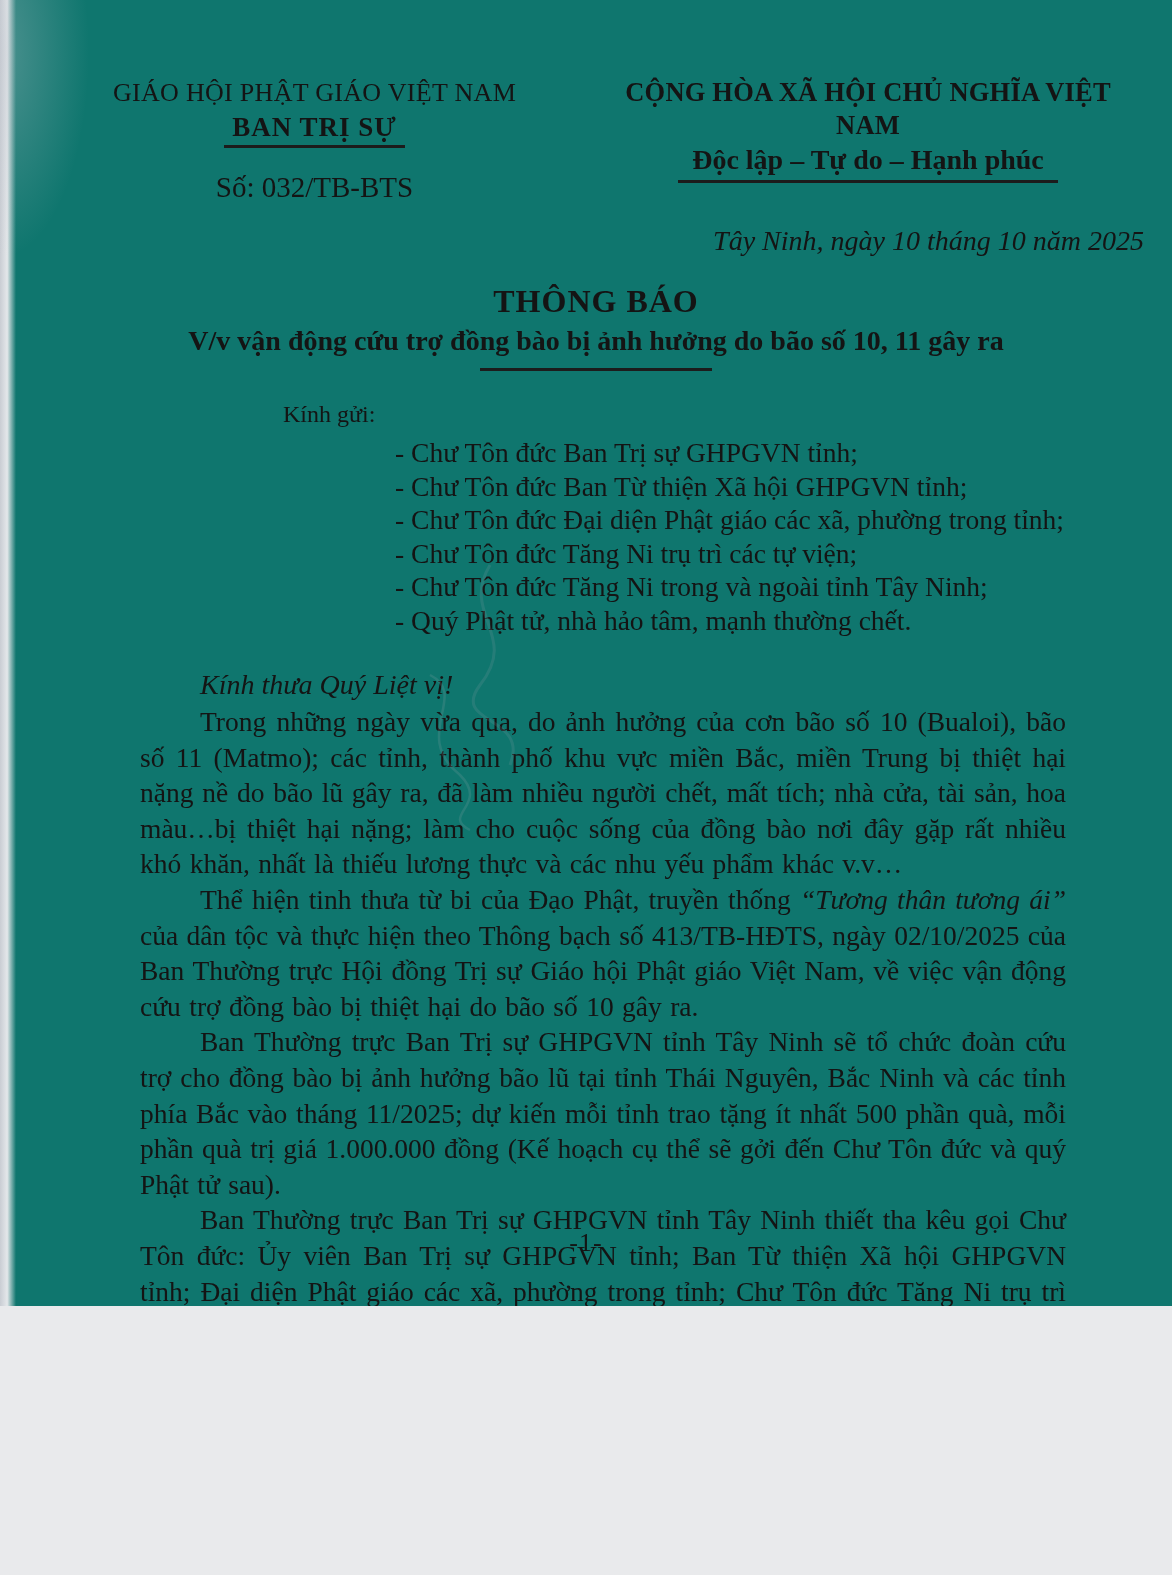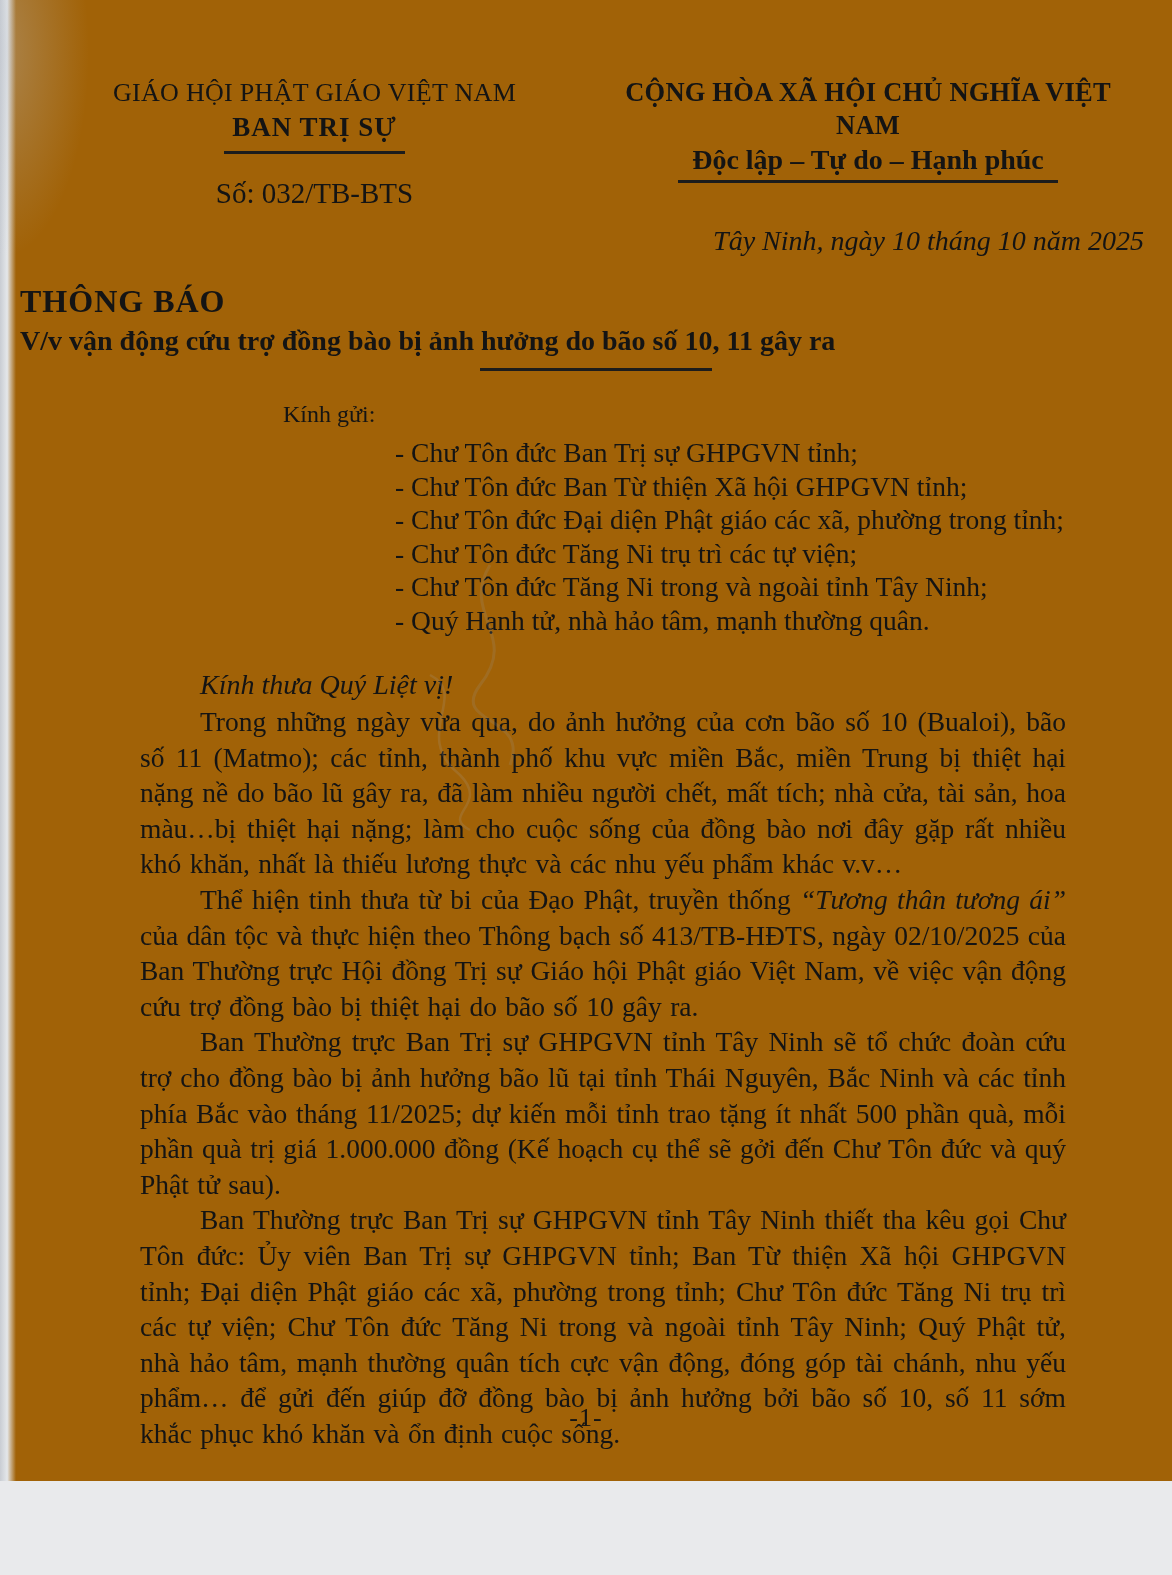--- a/index.html
+++ b/index.html
@@ -3,23 +3,23 @@
 <meta charset="utf-8">
 <style>
   html, body {
     margin: 0;
     padding: 0;
     background: #e9eaec;
   }
   .page {
     position: relative;
     width: 1172px;
-    height: 1481px;
+    height: 1306px;
     margin: 0 auto;
-    background: #a16207;
+    background: #0f766e;
     color: #141414;
     font-family: "Liberation Serif", "DejaVu Serif", serif;
     overflow: hidden;
   }
   
   .edge-left {
     position: absolute;
     left: 0; top: 0; bottom: 0;
     width: 16px;
     background: linear-gradient(to right, #c9cdd3 0%, #e4e7ea 45%, rgba(255,255,255,0) 100%);
@@ -50,21 +50,21 @@
     flex-shrink: 0;
   }
   .org-line1 { font-size: 26px; line-height: 33px; letter-spacing: 0.3px; }
   .org-line2 { font-size: 26px; line-height: 33px; margin-top: 3px; }
   .org-line3 {
     display: inline-block;
     font-size: 27px;
     font-weight: bold;
     letter-spacing: 1px;
     margin-top: 3px;
-    padding: 0 8px 8px 8px;
+    padding: 0 8px 2px 8px;
     border-bottom: 3px solid #1c1c1c;
   }
   .doc-number { margin-top: 23px; font-size: 29px; }
 
   .header-right {
     flex: 1;
     text-align: center;
     margin-left: 55px;
   }
   .national-line1 {
@@ -82,21 +82,21 @@
     border-bottom: 3px solid #1c1c1c;
   }
   .date-line {
     margin-top: 42px;
     font-size: 28px;
     font-style: italic;
     text-align: right;
   }
 
   
-  .title-block { margin-top: 26px; padding-left: 20px; }
+  .title-block { text-align: center; margin-top: 26px; padding-left: 20px; }
   .doc-title {
     margin: 0;
     font-size: 32px;
     font-weight: bold;
     letter-spacing: 1px;
   }
   .doc-subtitle {
     margin-top: 5px;
     font-size: 28px;
     font-weight: bold;
@@ -183,21 +183,21 @@
   <div class="content">
 
     <div class="recipients">
       <div class="recipients-label">Kính gửi:</div>
       <div class="recipient-list">
         <div class="recipient-item">- Chư Tôn đức Ban Trị sự GHPGVN tỉnh;</div>
         <div class="recipient-item">- Chư Tôn đức Ban Từ thiện Xã hội GHPGVN tỉnh;</div>
         <div class="recipient-item">- Chư Tôn đức Đại diện Phật giáo các xã, phường trong tỉnh;</div>
         <div class="recipient-item">- Chư Tôn đức Tăng Ni trụ trì các tự viện;</div>
         <div class="recipient-item">- Chư Tôn đức Tăng Ni trong và ngoài tỉnh Tây Ninh;</div>
-        <div class="recipient-item">- Quý Hạnh tử, nhà hảo tâm, mạnh thường quân.</div>
+        <div class="recipient-item">- Quý Phật tử, nhà hảo tâm, mạnh thường chết.</div>
       </div>
     </div>
 
     <div class="salutations">
       <div class="salutation-line">Kính thưa Quý Liệt vị!</div>
     </div>
 
     <div class="body-paragraphs">
       <p class="para">Trong những ngày vừa qua, do ảnh hưởng của cơn bão số 10 (Bualoi), bão số 11 (Matmo); các tỉnh, thành phố khu vực miền Bắc, miền Trung bị thiệt hại nặng nề do bão lũ gây ra, đã làm nhiều người chết, mất tích; nhà cửa, tài sản, hoa màu…bị thiệt hại nặng; làm cho cuộc sống của đồng bào nơi đây gặp rất nhiều khó khăn, nhất là thiếu lương thực và các nhu yếu phẩm khác v.v…</p>
       <p class="para"><span>Thể hiện tinh thưa từ bi của Đạo Phật, truyền thống </span><span class="italic-seg">“Tương thân tương ái”</span><span> của dân tộc và thực hiện theo Thông bạch số 413/TB-HĐTS, ngày 02/10/2025 của Ban Thường trực Hội đồng Trị sự Giáo hội Phật giáo Việt Nam, về việc vận động cứu trợ đồng bào bị thiệt hại do bão số 10 gây ra.</span></p>

